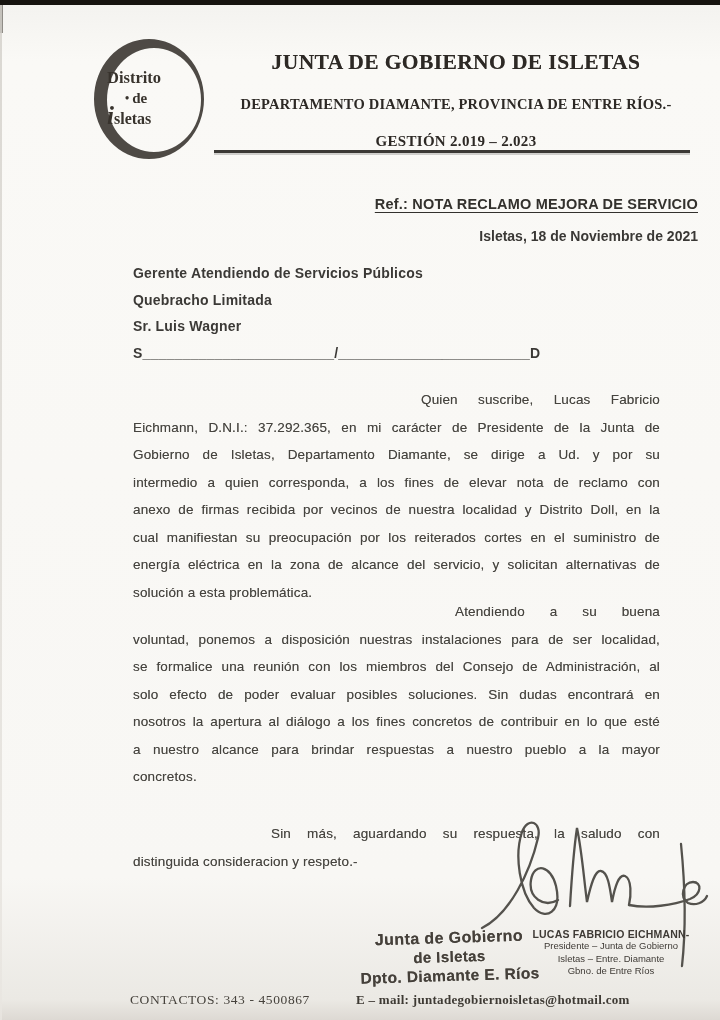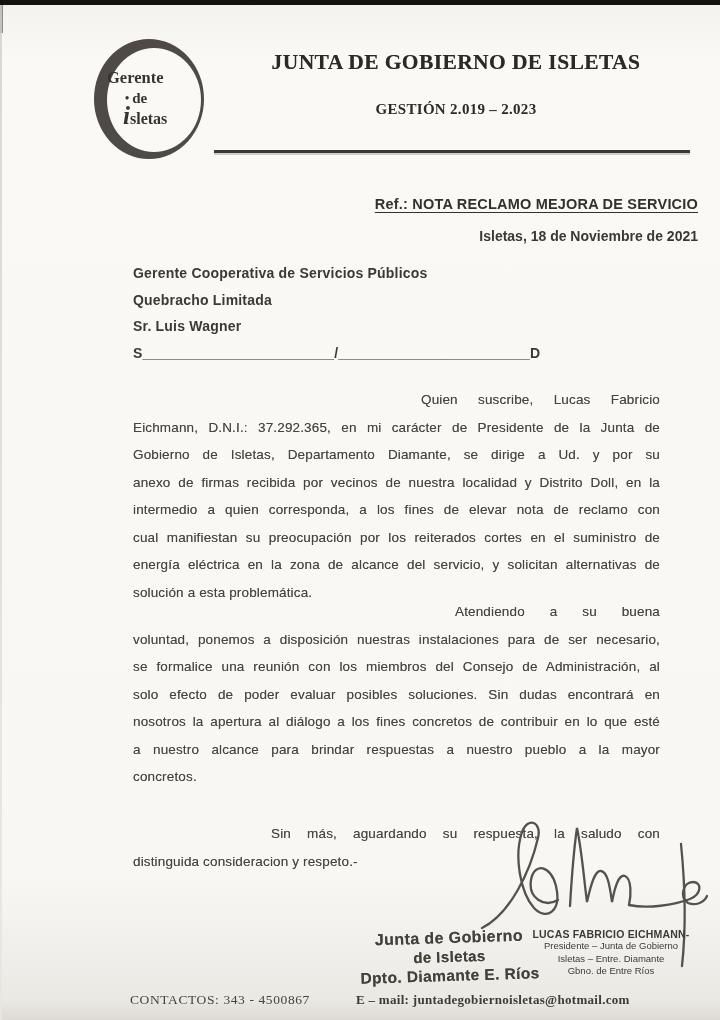--- a/index.html
+++ b/index.html
@@ -14,28 +14,28 @@
   .scan-left-edge{position:absolute;top:5px;left:0;width:2px;height:1015px;
     background:linear-gradient(180deg,#d2cfc9,#e9e6e1);opacity:.8;}
   
   .logo{position:absolute;left:90px;top:36px;width:124px;height:132px;}
   .logo svg{position:absolute;left:0;top:0;}
   .logo-text{position:absolute;left:17px;top:32px;width:94px;font-family:"Liberation Serif",serif;
     font-weight:700;color:#38332d;line-height:20px;}
   .logo-l1{font-size:16.5px;}
   .logo-l2{font-size:15px;padding-left:18px;}
   .i-dot{font-size:12px;margin-right:3px;position:relative;top:-1px;}
-  .logo-l3{font-size:16px;margin-top:-3px;margin-left:16px;}
+  .logo-l3{font-size:16px;margin-top:-3px;}
   .big-i{font-style:italic;font-size:25px;font-weight:700;}
   
   .hdr{position:absolute;left:212px;top:50px;width:488px;text-align:center;
     font-family:"Liberation Serif",serif;font-weight:700;color:#2d2925;}
   .hdr-title{font-size:21.5px;letter-spacing:.4px;text-shadow:0 0 .6px rgba(45,41,37,.6);}
   .hdr-sub{margin-top:21px;font-size:14.5px;letter-spacing:.2px;}
-  .hdr-term{margin-top:26px;font-size:15px;letter-spacing:.3px;}
+  .hdr-term{margin-top:20px;font-size:15px;letter-spacing:.3px;}
   .hdr-rule{position:absolute;left:214px;top:150px;width:476px;height:3px;background:#3b3935;
     box-shadow:0 2px 0 rgba(59,57,53,.22);}
   
   .ref{position:absolute;right:22px;top:196px;font-size:14.5px;font-weight:700;color:#33312d;
     text-decoration:underline;text-underline-offset:3px;letter-spacing:.2px;}
   .dateline{position:absolute;right:22px;top:228px;font-size:14px;font-weight:700;color:#3a3835;}
   
   .recipient{position:absolute;left:133px;top:260px;font-size:14px;font-weight:700;color:#3b3936;
     line-height:26.5px;letter-spacing:.2px;}
   
@@ -74,56 +74,57 @@
   <div class="scan-top"></div>
   <div class="scan-top-left"></div>
   <div class="scan-left-edge"></div>
 
   <div class="logo">
     <svg width="124" height="132" viewBox="0 0 124 132">
       <path fill-rule="evenodd" fill="#36312c" opacity="0.88" d="M59,3 a55,60 0 1,0 0,120 a55,60 0 1,0 0,-120 Z
            M64,12 a47,52 0 1,1 0,104 a47,52 0 1,1 0,-104 Z"></path>
     </svg>
     <div class="logo-text">
-      <div class="logo-l1">Gerente</div>
+      <div class="logo-l1">Distrito</div>
       <div class="logo-l2"><span class="i-dot">•</span><span>de</span></div>
       <div class="logo-l3"><span class="big-i">i</span><span>sletas</span></div>
     </div>
   </div>
 
   <div class="hdr">
     <div class="hdr-title">JUNTA DE GOBIERNO DE ISLETAS</div>
+    <div class="hdr-sub">DEPARTAMENTO DIAMANTE, PROVINCIA DE ENTRE RÍOS.-</div>
     <div class="hdr-term">GESTIÓN 2.019 – 2.023</div>
   </div>
   <div class="hdr-rule"></div>
 
   <div class="ref">Ref.: NOTA RECLAMO MEJORA DE SERVICIO</div>
   <div class="dateline">Isletas, 18 de Noviembre de 2021</div>
 
   <div class="recipient">
-    <div>Gerente Cooperativa de Servicios Públicos</div>
+    <div>Gerente Atendiendo de Servicios Públicos</div>
     <div>Quebracho Limitada</div>
     <div>Sr. Luis Wagner</div>
     <div>S________________________/________________________D</div>
   </div>
 
   <div class="para p1">
     <div class="ln ln-first">Quien suscribe, Lucas Fabricio</div>
     <div class="ln">Eichmann, D.N.I.: 37.292.365, en mi carácter de Presidente de la Junta de</div>
     <div class="ln">Gobierno de Isletas, Departamento Diamante, se dirige a Ud. y por su</div>
+    <div class="ln">intermedio a quien corresponda, a los fines de elevar nota de reclamo con</div>
     <div class="ln">anexo de firmas recibida por vecinos de nuestra localidad y Distrito Doll, en la</div>
-    <div class="ln">intermedio a quien corresponda, a los fines de elevar nota de reclamo con</div>
     <div class="ln">cual manifiestan su preocupación por los reiterados cortes en el suministro de</div>
     <div class="ln">energía eléctrica en la zona de alcance del servicio, y solicitan alternativas de</div>
     <div class="ln ln-last">solución a esta problemática.</div>
   </div>
 
   <div class="para p2">
     <div class="ln ln-first">Atendiendo a su buena</div>
-    <div class="ln">voluntad, ponemos a disposición nuestras instalaciones para de ser necesario,</div>
+    <div class="ln">voluntad, ponemos a disposición nuestras instalaciones para de ser localidad,</div>
     <div class="ln">se formalice una reunión con los miembros del Consejo de Administración, al</div>
     <div class="ln">solo efecto de poder evaluar posibles soluciones. Sin dudas encontrará en</div>
     <div class="ln">nosotros la apertura al diálogo a los fines concretos de contribuir en lo que esté</div>
     <div class="ln">a nuestro alcance para brindar respuestas a nuestro pueblo a la mayor</div>
     <div class="ln ln-last">concretos.</div>
   </div>
 
   <div class="para p3">
     <div class="ln ln-first">Sin más, aguardando su respuesta, la saludo con</div>
     <div class="ln ln-last">distinguida consideracion y respeto.-</div>

